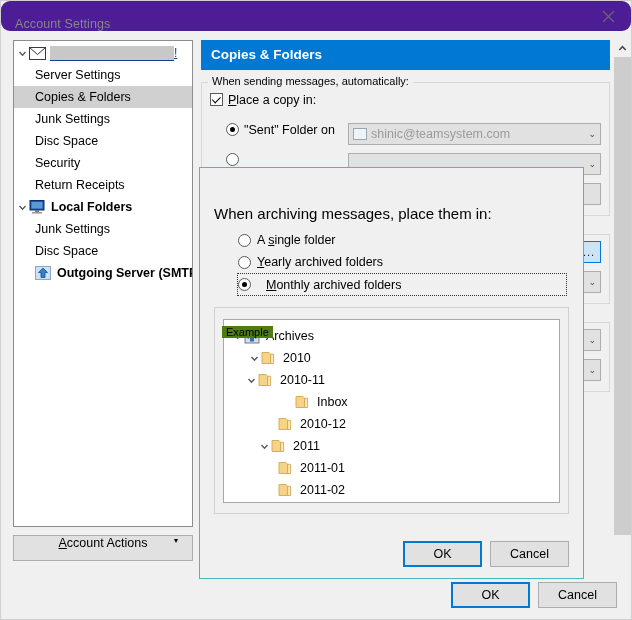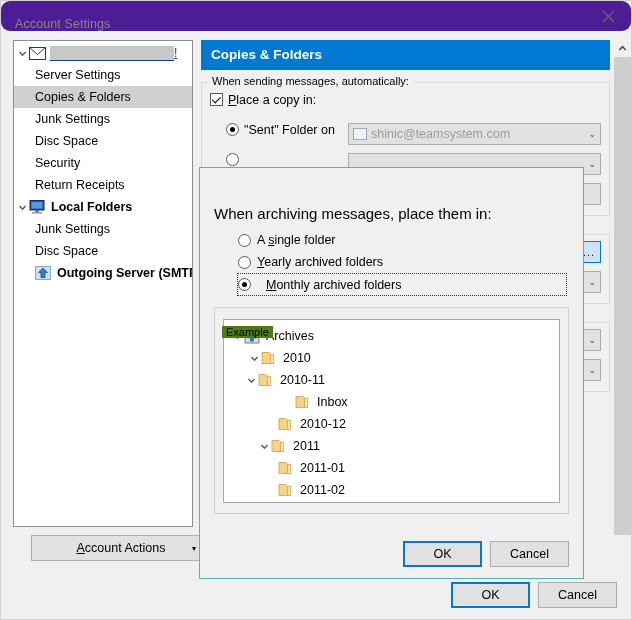--- a/index.html
+++ b/index.html
@@ -135,25 +135,23 @@
   #account-actions-wrap {
     padding: 8px 0 10px 0;
   }
   #account-actions {
     width: 100%;
     height: 26px;
     background: #e1e1e1;
     border: 1px solid #adadad;
     box-sizing: border-box;
     display: flex;
-    align-items: center;
     justify-content: center;
     position: relative;
     font-size: 12.5px;
-    margin-left: 18px;
   }
   #account-actions .caret {
     position: absolute;
     right: 14px;
     font-size: 8px;
     color: #000;
   }
 
   
   #right-pane {

